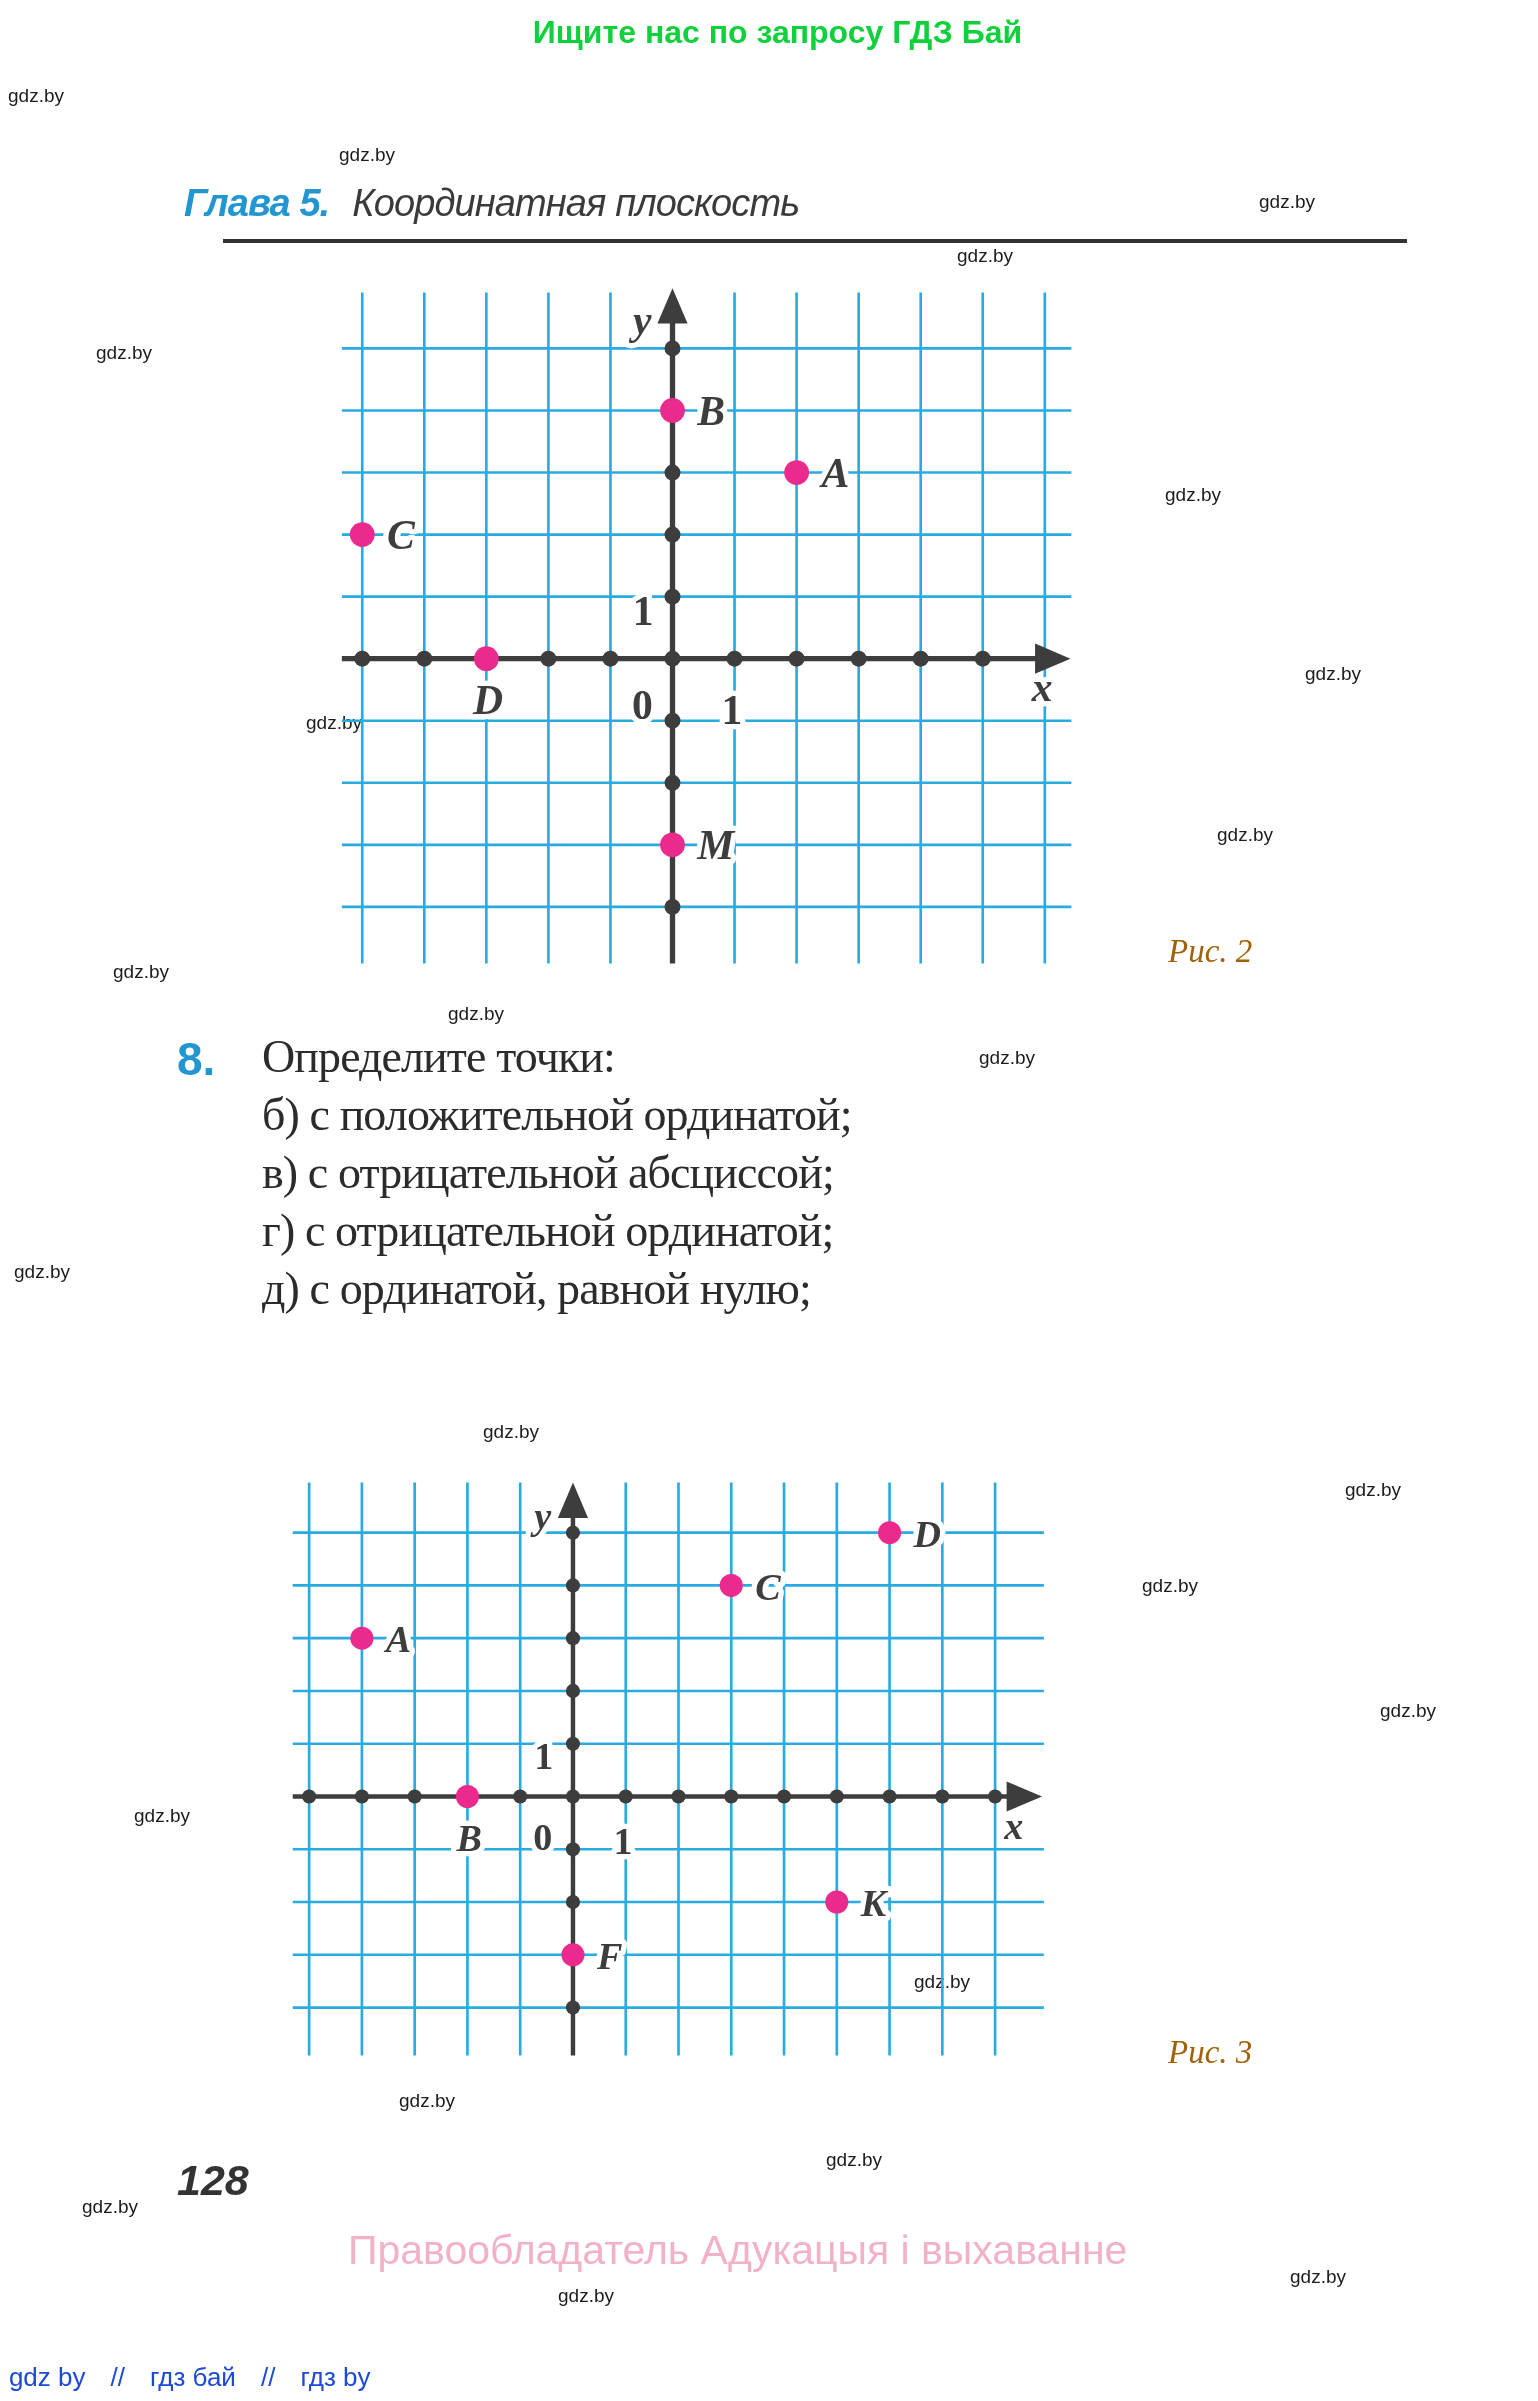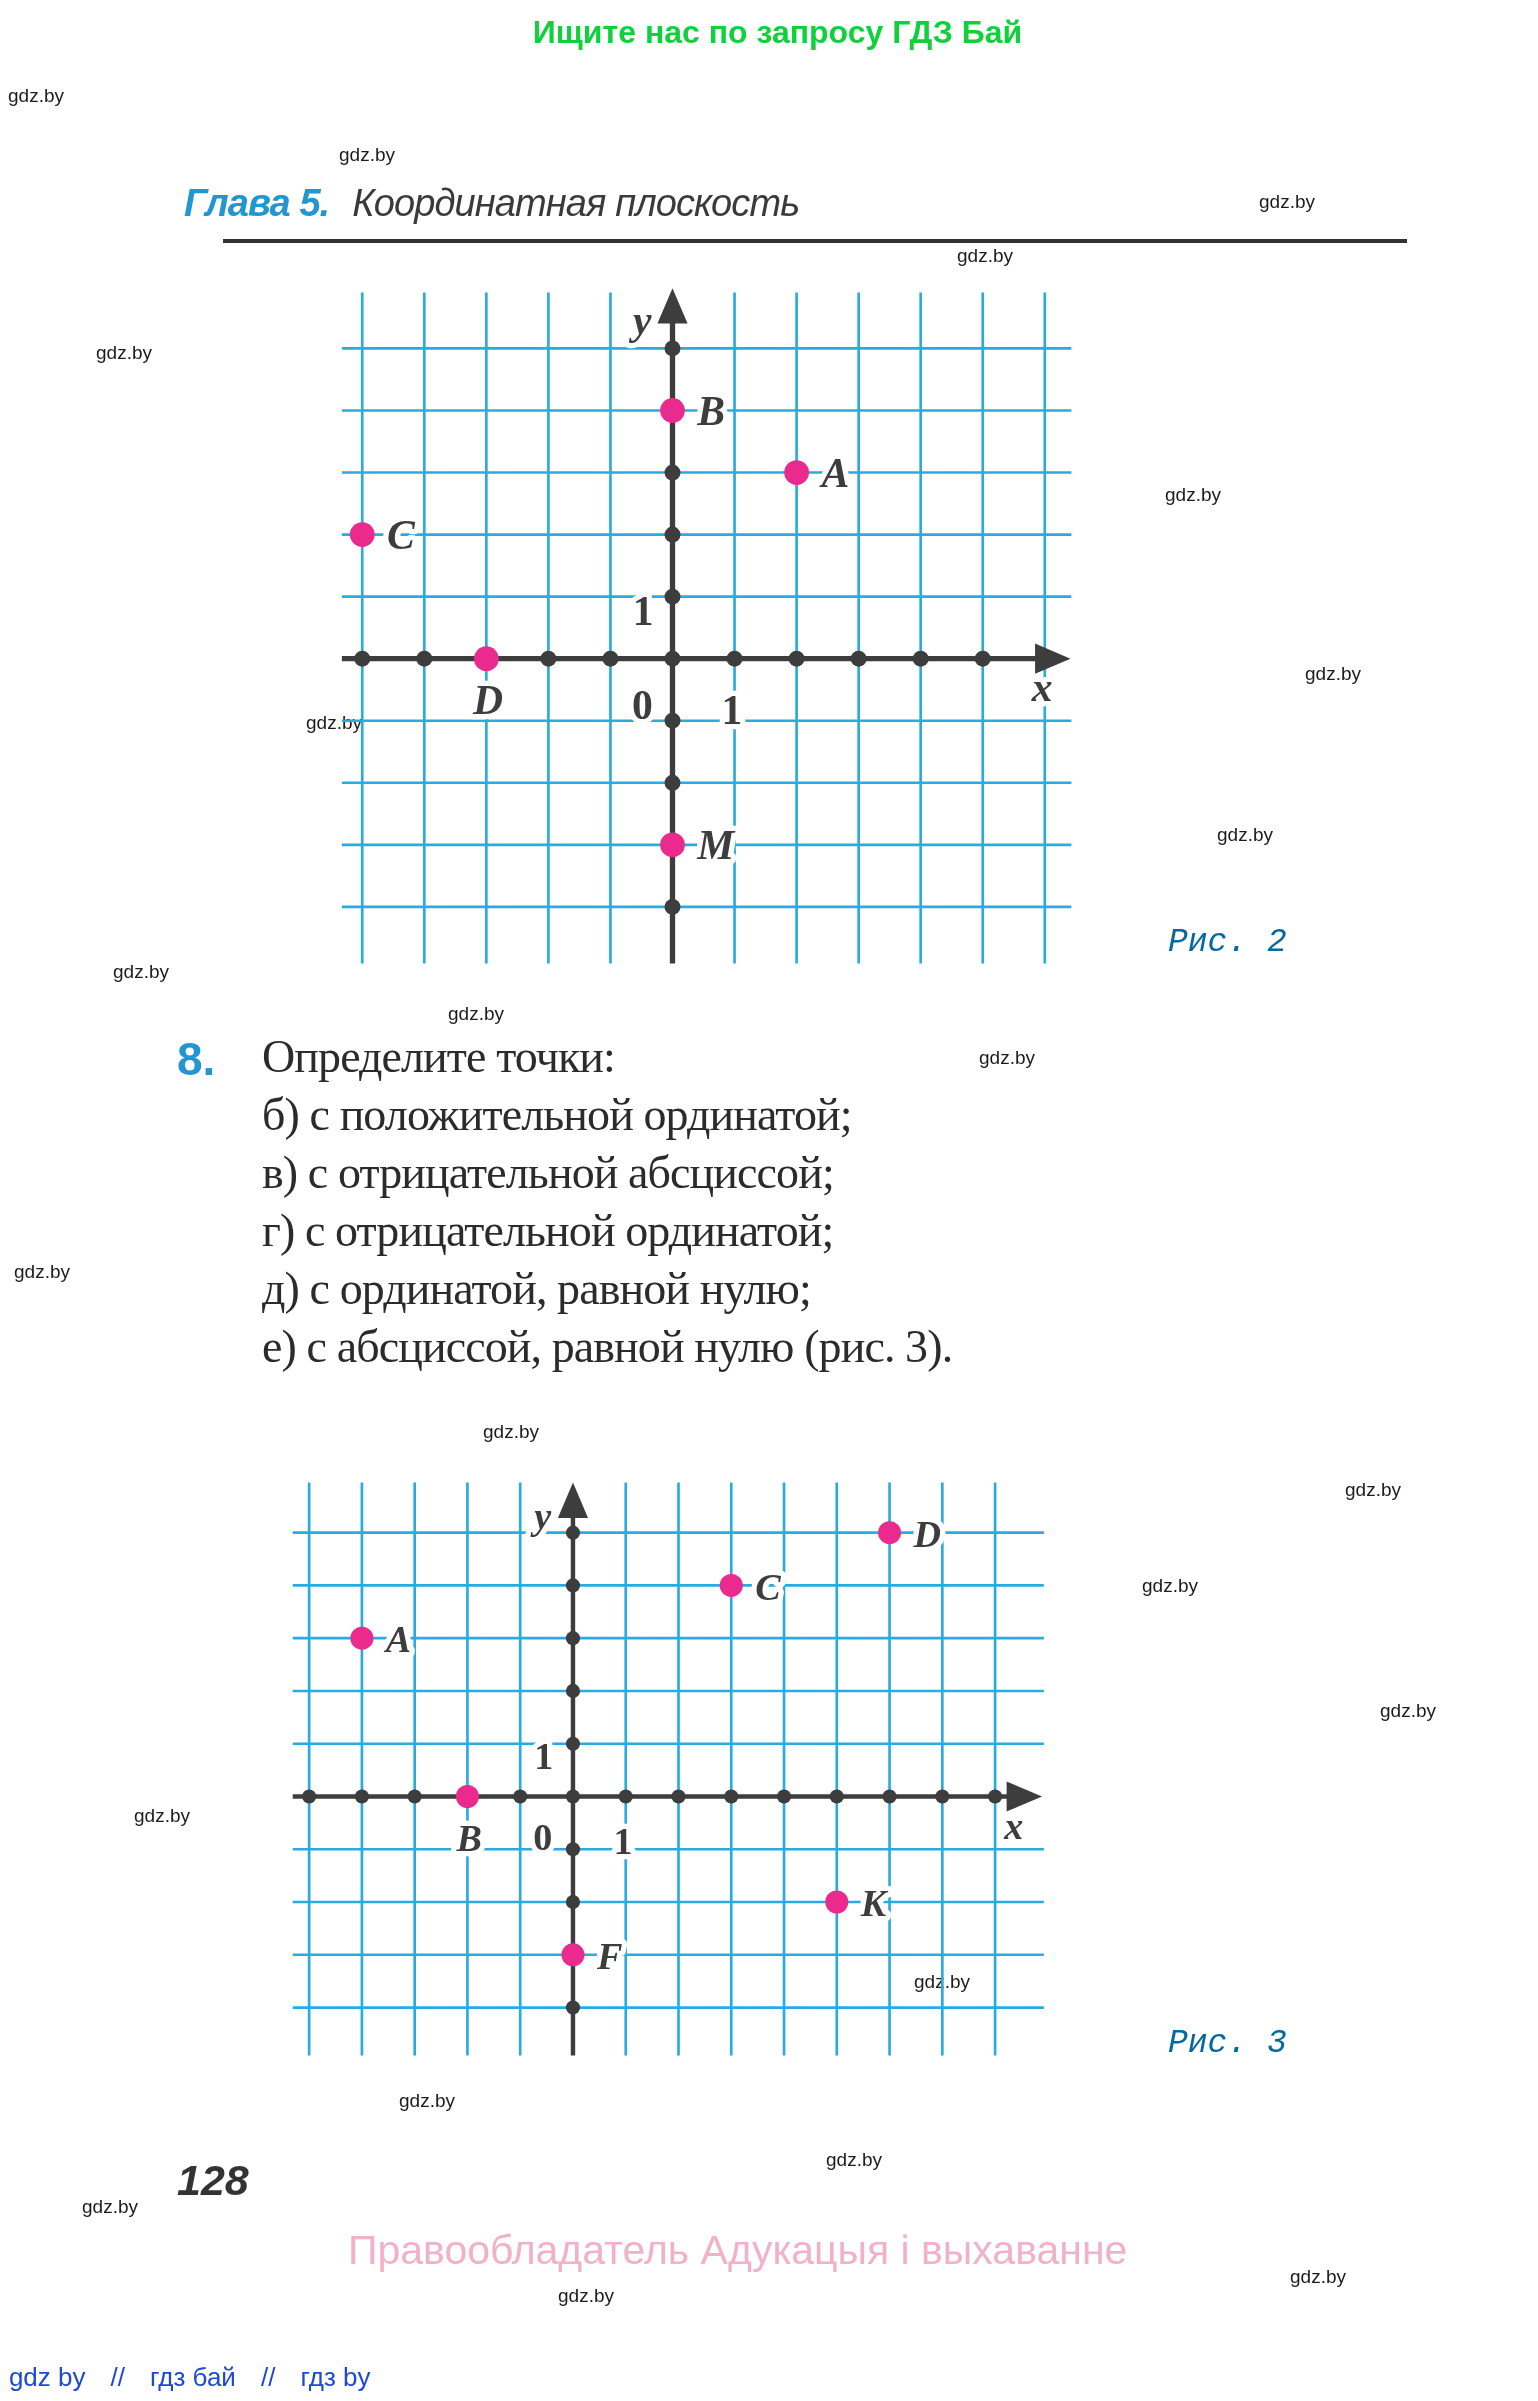--- a/index.html
+++ b/index.html
@@ -6,22 +6,22 @@
   .page{position:relative;width:1539px;height:2401px;background:#ffffff;overflow:hidden;
         font-family:"Liberation Sans",sans-serif;}
   .banner{position:absolute;left:0;right:0;top:14px;text-align:center;
           font-size:32px;font-weight:bold;}
   .watermark{position:absolute;font-size:19px;color:#1c1c1c;white-space:nowrap;}
   .header{position:absolute;left:184px;top:182px;white-space:nowrap;font-size:38px;}
   .chapter{font-weight:bold;font-style:italic;letter-spacing:-0.9px;}
   .chapter-title{font-style:italic;color:#3a3a3a;margin-left:23px;letter-spacing:-0.9px;}
   .rule{position:absolute;left:223px;top:239px;width:1184px;height:4.4px;background:#333333;}
   .figure{position:absolute;}
-  .caption{position:absolute;font-family:Liberation Mono, monospace;font-style:italic;
-           font-size:33px;color:#0369a1;}
+  .caption{position:absolute;font-family:Liberation Serif, serif;font-style:italic;
+           font-size:33px;color:#a16207;margin-top:9px;}
   .pnum{position:absolute;left:177px;top:1032px;font-size:46px;font-weight:bold;}
   .problem{position:absolute;left:262px;top:1028px;width:1117px;
            font-family:"Liberation Serif",serif;font-size:46px;color:#2b2b2b;
            letter-spacing:-0.9px;}
   .problem .pline{height:58px;line-height:58px;white-space:nowrap;}
   .page-number{position:absolute;left:177px;top:2156px;font-size:43px;font-weight:bold;color:#333333;font-style:italic;}
   .copyright{position:absolute;left:348px;top:2227px;font-size:41px;white-space:nowrap;}
   .footer{position:absolute;left:0;right:0;top:2362px;text-align:left;font-size:26px;}
   .footer span{margin:0 8.9px;}
   svg text{font-family:"Liberation Serif",serif;}
@@ -141,21 +141,20 @@
   <div class="caption" style="left:1168px;top:924px">Рис. 2</div>
 
   <div class="pnum" style="color: rgb(33, 150, 208);">8.</div>
   <div class="problem">
     <div class="pline">Определите точки:</div>
     <div id="problem-items">
         <div class="pline">б) с положительной ординатой;</div>
         <div class="pline">в) с отрицательной абсциссой;</div>
         <div class="pline">г) с отрицательной ординатой;</div>
         <div class="pline">д) с ординатой, равной нулю;</div>
-        <div class="pline">е) с абсциссой, равной нулю (рис. 3).</div>
       </div>
   </div>
 
   <svg id="fig2-svg" class="figure" style="left:275px;top:1463px" width="807" height="612" viewBox="310 1650 910 690">
       <g>
         <line x1="348.5" y1="1672" x2="348.5" y2="2318" stroke="#29abe2" stroke-width="3"></line>
         <line x1="408" y1="1672" x2="408" y2="2318" stroke="#29abe2" stroke-width="3"></line>
         <line x1="467.5" y1="1672" x2="467.5" y2="2318" stroke="#29abe2" stroke-width="3"></line>
         <line x1="527" y1="1672" x2="527" y2="2318" stroke="#29abe2" stroke-width="3"></line>
         <line x1="586.5" y1="1672" x2="586.5" y2="2318" stroke="#29abe2" stroke-width="3"></line>

